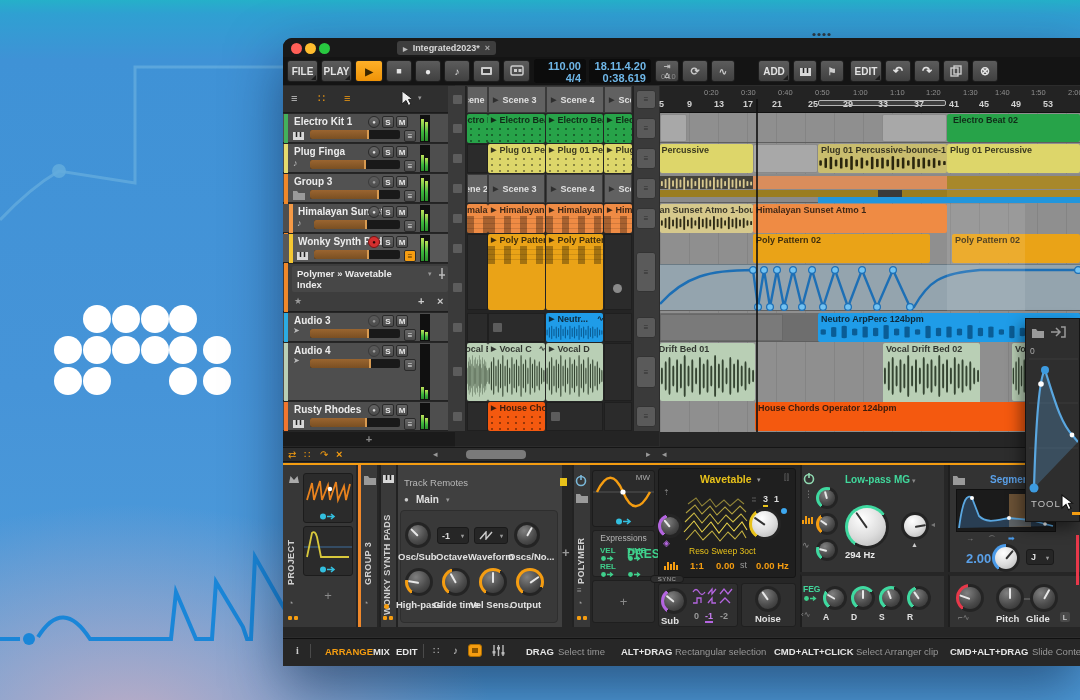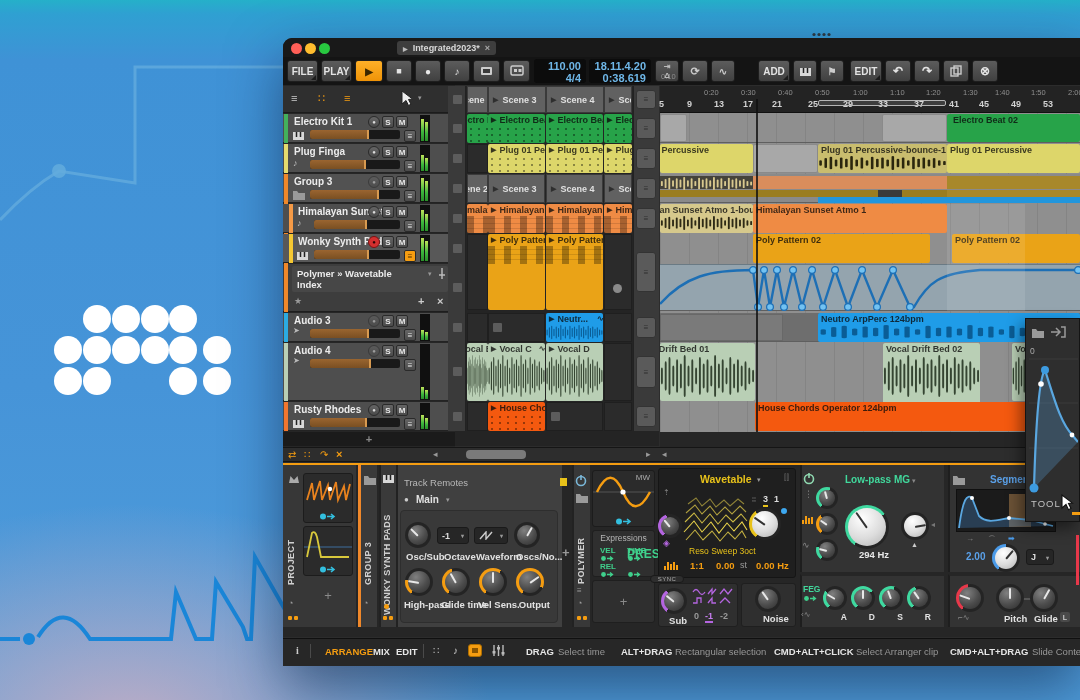--- a/index.html
+++ b/index.html
@@ -41,21 +41,21 @@
   .emptycell{position:absolute;background:#2b2b2b;border:1px solid #1f1f1f;}
   .sqbtn{position:absolute;width:9px;height:9px;background:#5c5c5c;border-radius:1px;}
   .stopbtn{position:absolute;left:636px;width:20px;background:#5a5a5a;border:1px solid #333;border-radius:3px;color:#2f2f2f;font-size:8px;display:flex;align-items:center;justify-content:center;}
   
   .tick{position:absolute;color:#8f8f8f;font-size:7.5px;}
   .barno{position:absolute;color:#d2d2d2;font-size:9px;font-weight:bold;}
   .arow{position:absolute;left:660px;width:420px;}
   
   .vlabel{writing-mode:vertical-rl;transform:rotate(180deg);font-size:9px;font-weight:bold;color:#d0d0d0;letter-spacing:.4px;white-space:nowrap;}
   .panel{position:absolute;background:#3c3c3c;}
-  .lbl{position:absolute;font-size:9.5px;font-weight:bold;color:#e2e2e2;text-align:right;white-space:nowrap;padding-left:8px;}
+  .lbl{position:absolute;font-size:9.5px;font-weight:bold;color:#e2e2e2;text-align:left;white-space:nowrap;}
   .ring{position:absolute;border-radius:50%;}
   .kn{position:absolute;inset:3px;border-radius:50%;background:radial-gradient(circle at 36% 28%,#808080,#4c4c4c 55%,#2d2d2d);}
   .kn.w{background:radial-gradient(circle at 38% 28%,#ffffff,#dcdcdc 55%,#b2b2b2);}
   .pt{position:absolute;left:calc(50% - 1px);top:1px;width:2px;height:50%;background:#e8e8e8;transform-origin:50% 100%;border-radius:1px;}
   .kn.w .pt{background:#333;}
   .sel{position:absolute;background:#262626;border:1px solid #1a1a1a;border-radius:3px;color:#ddd;font-size:9px;font-weight:bold;display:flex;align-items:center;justify-content:space-between;padding:0 4px;}
   .grn{color:#41d89c;}
   
   .statusbar{left:283px;top:638px;width:797px;height:28px;background:#272727;border-top:1px solid #101010;}
   .hk{position:absolute;top:646px;font-size:9.5px;font-weight:bold;color:#e6e6e6;white-space:nowrap;}
@@ -1071,21 +1071,21 @@
       <rect x="52" y="4" width="22" height="33" fill="#6b5236"></rect>
       <path d="M2,38 C6,8 10,4 15,8 L22,26 C30,34 40,30 52,28 L74,30 88,34 96,36" fill="rgba(70,130,190,.35)" stroke="#5aa7e0" stroke-width="1.8"></path>
       <circle cx="15" cy="8" r="2" fill="#fff"></circle>
         <circle cx="52" cy="28" r="2" fill="#fff"></circle>
         <circle cx="88" cy="34" r="1.8" fill="#fff"></circle>
     </svg>
   </div>
   <span class="abs" style="left:966px;top:534px;color:#888;font-size:8px">→</span>
   <span class="abs" style="left:988px;top:534px;color:#888;font-size:8px">⌒</span>
   <span class="abs" style="left:1008px;top:534px;color:#4a9ae8;font-size:8px">➡</span>
-  <span class="abs" style="left:966px;top:551px;color:#5aa0e8;font-weight:bold;font-size:10px">2.00</span>
+  <span class="abs" style="left:966px;top:551px;color:#5aa0e8;font-weight:bold;font-size:13px">2.00</span>
   <div class="ring" style="left:992px;top:544px;width:28px;height:28px;background:conic-gradient(from 215deg,#4a9ae8 0 40%,#242424 0)">
       <div class="kn w">
         <div class="pt" style="transform:rotate(40deg)"></div>
       </div>
     </div>
   <div class="sel" style="left:1026px;top:549px;width:28px;height:16px">
       <span>J</span>
       <span style="font-size:6px;color:#999">▾</span>
     </div>
 

